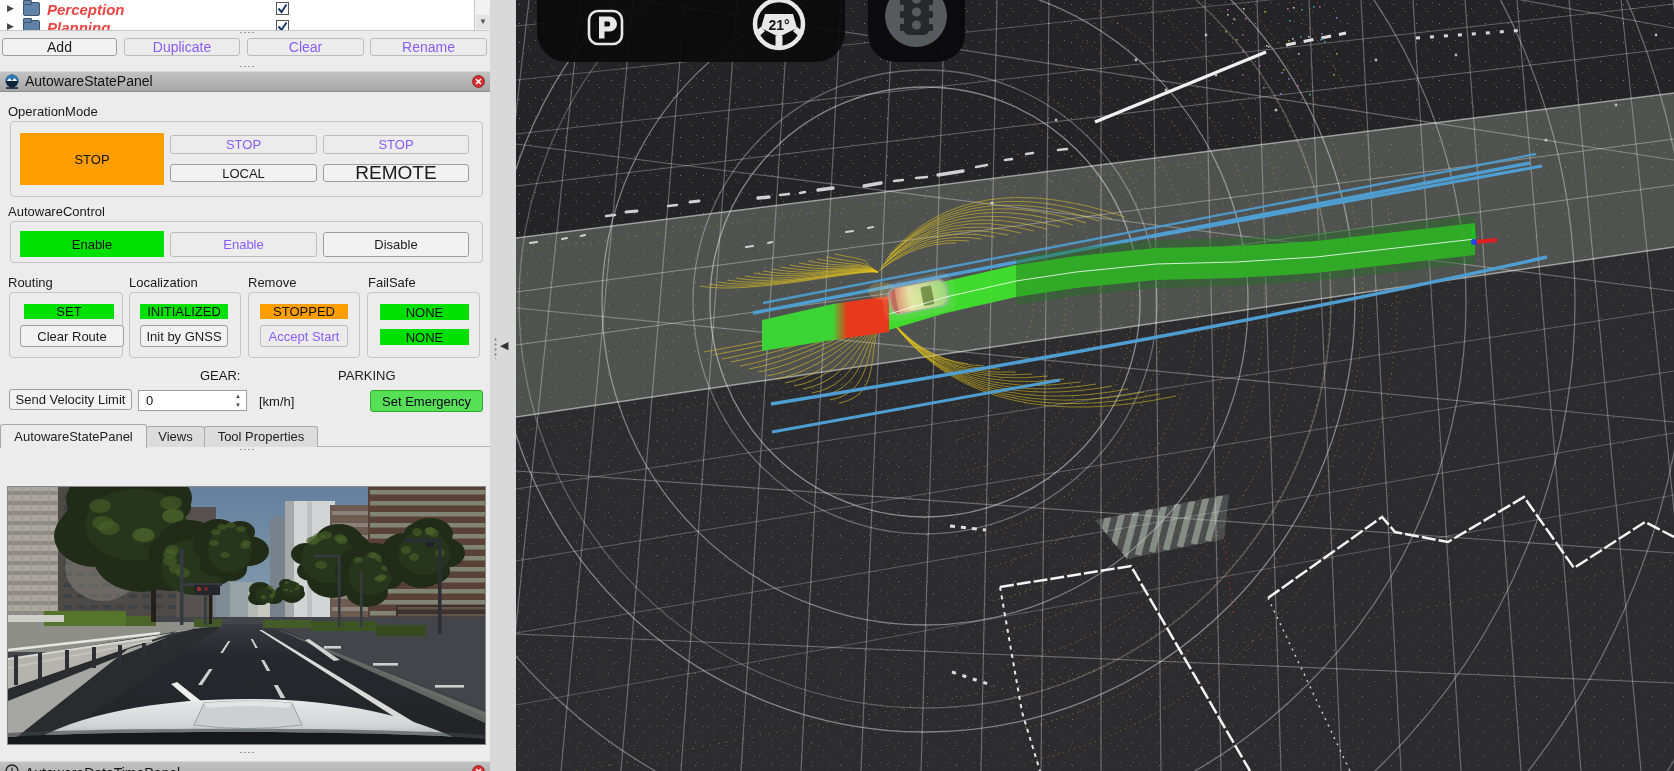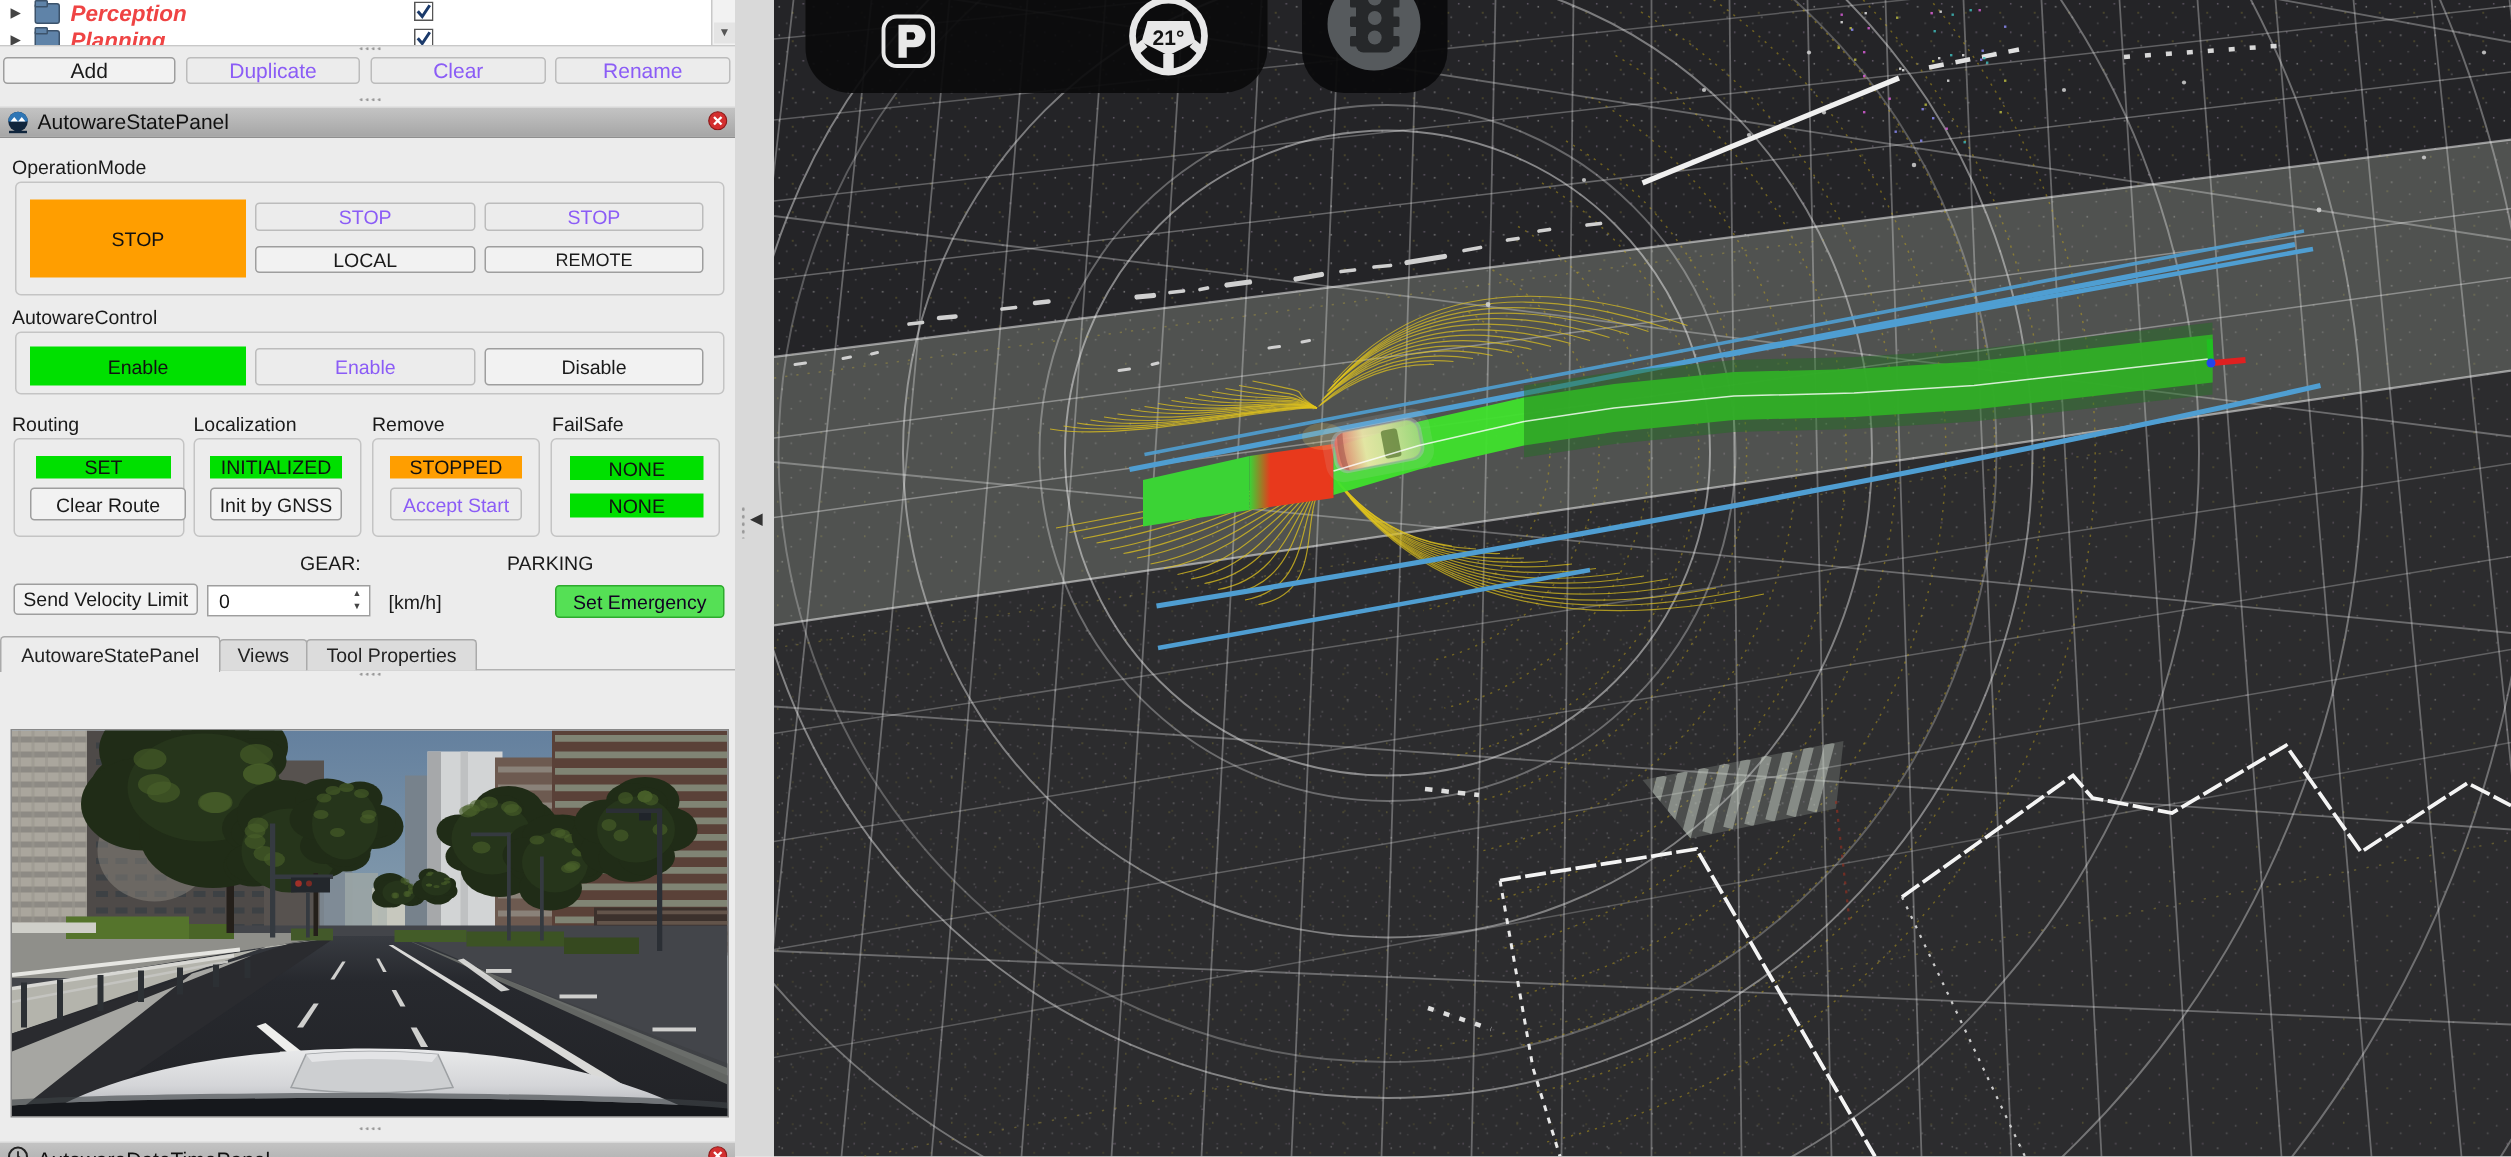--- a/index.html
+++ b/index.html
@@ -74,21 +74,21 @@
           <circle cx="6.5" cy="6.5" r="6" fill="#d32f2f" stroke="#8e1a1a" stroke-width="0.8"></circle>
           <path d="M4 4 L9 9 M9 4 L4 9" stroke="#fff" stroke-width="1.6"></path>
         </svg></div>
     </div>
 <div class="lbl" style="left:8px;top:104px">OperationMode</div>
 <div class="gbox" style="left:10px;top:121px;width:473px;height:76px"></div>
 <div class="badge" style="left:20px;top:133px;width:144px;height:52px;background:#ff9e00;font-size:13px">STOP</div>
 <div class="qbtn dis" style="left:170px;top:135px;width:147px;height:19px;font-size:13px">STOP</div>
 <div class="qbtn dis" style="left:323px;top:135px;width:146px;height:19px;font-size:13px">STOP</div>
 <div class="qbtn" style="left:170px;top:164px;width:147px;height:18px;font-size:13px">LOCAL</div>
-<div class="qbtn" style="left:323px;top:164px;width:146px;height:18px;font-size:12px">REMOTE</div>
+<div class="qbtn" style="left:323px;top:164px;width:146px;height:18px;font-size:19px">REMOTE</div>
 <div class="lbl" style="left:8px;top:204px">AutowareControl</div>
 <div class="gbox" style="left:10px;top:221px;width:473px;height:42px"></div>
 <div class="badge" style="left:20px;top:231px;width:144px;height:26px;background:#00e000;font-size:13px">Enable</div>
 <div class="qbtn dis" style="left:170px;top:232px;width:147px;height:25px;font-size:13px">Enable</div>
 <div class="qbtn" style="left:323px;top:232px;width:146px;height:25px;font-size:13px">Disable</div>
 <div class="lbl" style="left:8px;top:275px">Routing</div>
 <div class="lbl" style="left:129px;top:275px">Localization</div>
 <div class="lbl" style="left:248px;top:275px">Remove</div>
 <div class="lbl" style="left:368px;top:275px">FailSafe</div>
 <div class="gbox" style="left:9px;top:292px;width:114px;height:66px"></div>

